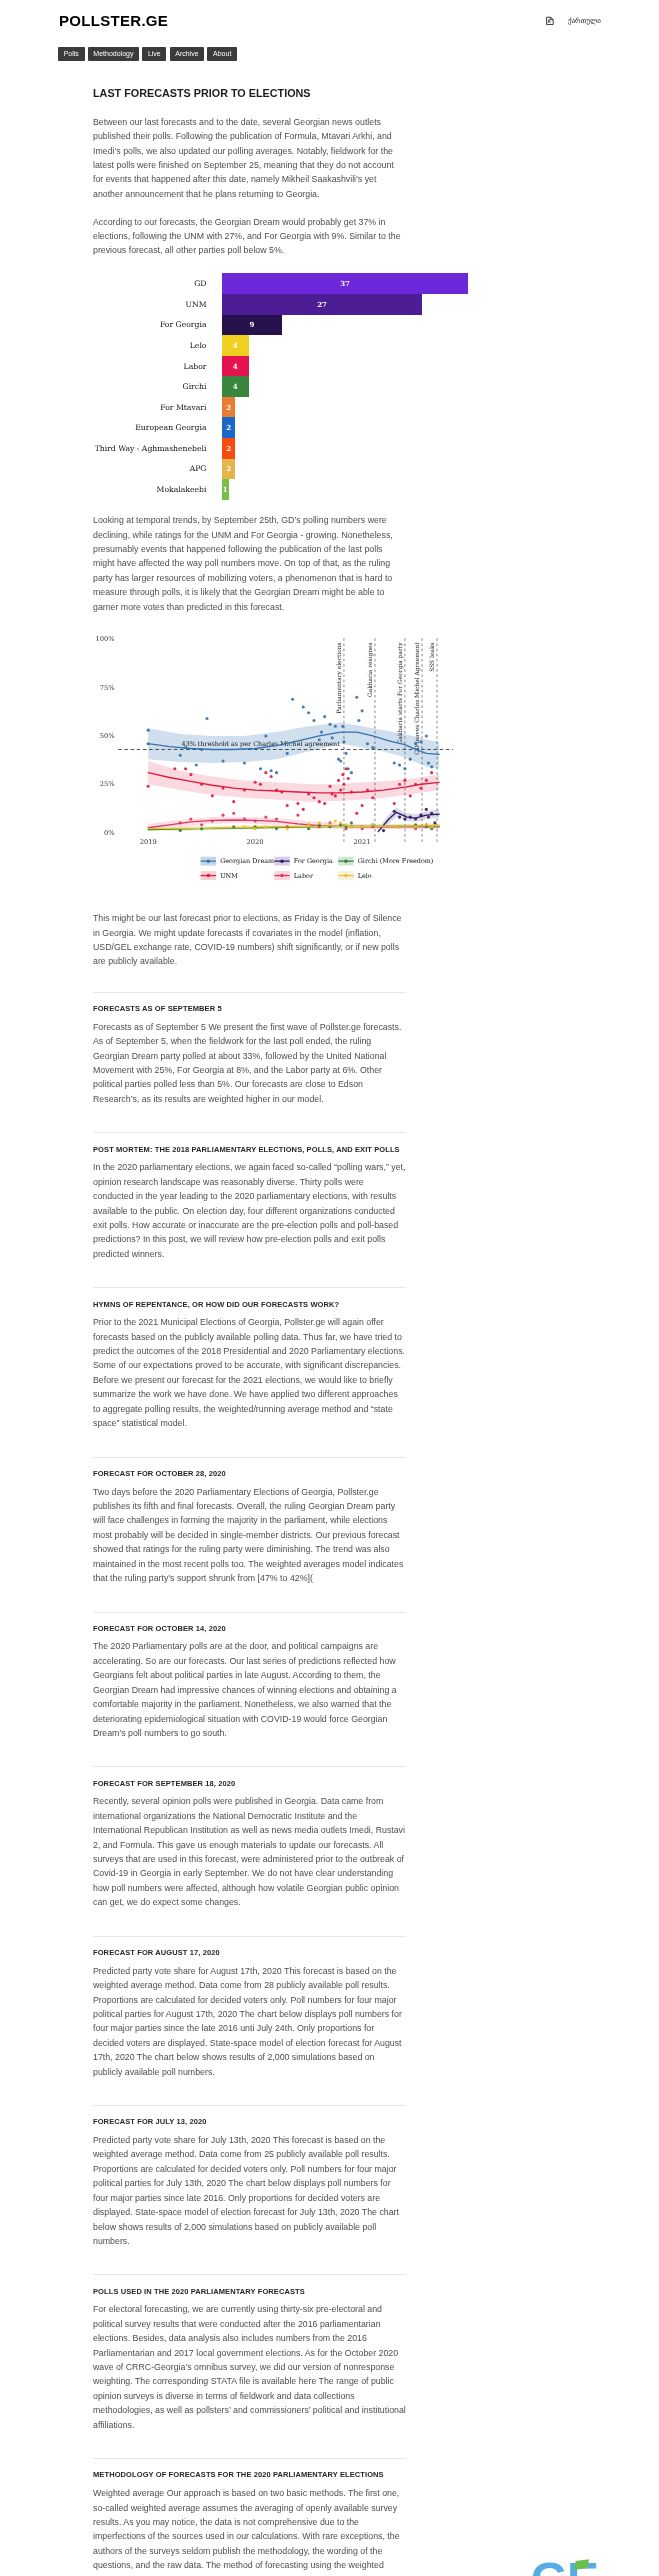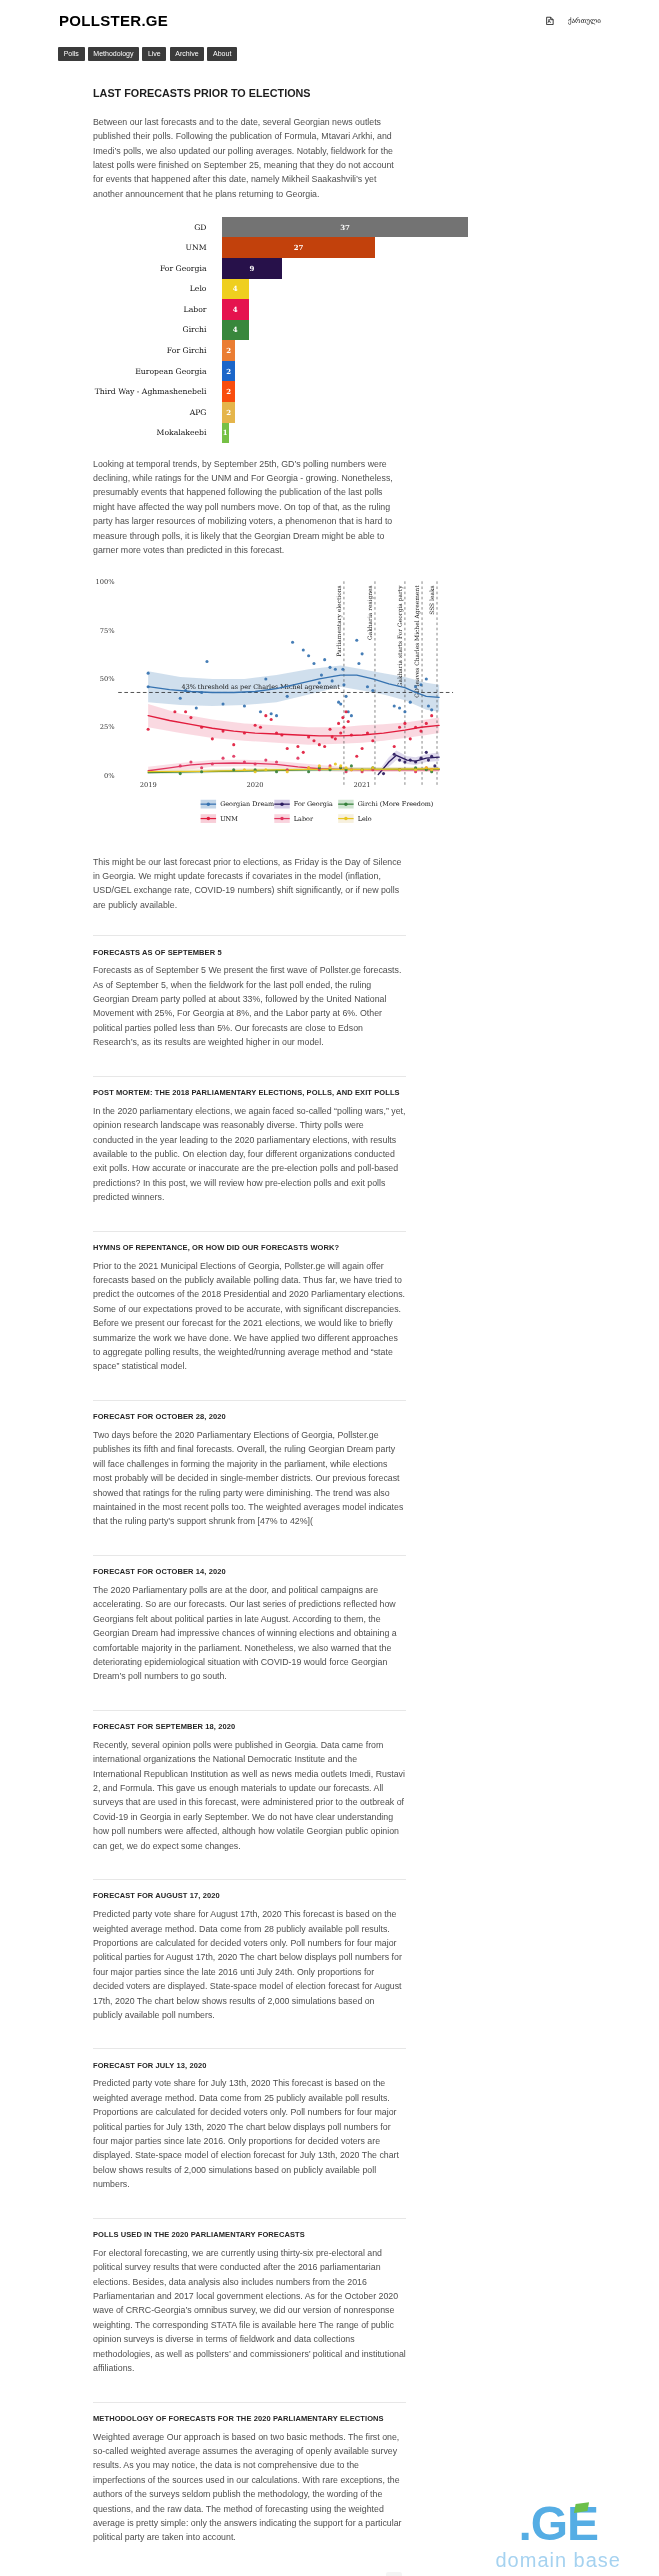--- a/index.html
+++ b/index.html
@@ -65,48 +65,49 @@
       <button class="nav-btn">Methodology</button>
       <button class="nav-btn">Live</button>
       <button class="nav-btn">Archive</button>
       <button class="nav-btn">About</button>
     </nav>
 </header>
 
 <main class="article">
   <h1 class="article-title">LAST FORECASTS PRIOR TO ELECTIONS</h1>
   <p class="body-text">Between our last forecasts and to the date, several Georgian news outlets published their polls. Following the publication of Formula, Mtavari Arkhi, and Imedi’s polls, we also updated our polling averages. Notably, fieldwork for the latest polls were finished on September 25, meaning that they do not account for events that happened after this date, namely Mikheil Saakashvili’s yet another announcement that he plans returning to Georgia.</p>
+  <p class="body-text">According to our forecasts, the Georgian Dream would probably get 37% in elections, following the UNM with 27%, and For Georgia with 9%. Similar to the previous forecast, all other parties poll below 5%.</p>
 
   <div class="barchart" id="barchart">
       <div class="bar-row">
         <div class="bar-label">GD</div>
-        <div class="bar" style="width: 246px; background: #737373;">37</div>
+        <div class="bar" style="width: 246px; background: #6d28d9;">37</div>
       </div>
       <div class="bar-row">
         <div class="bar-label">UNM</div>
-        <div class="bar" style="width: 153px; background: #c2410c;">27</div>
+        <div class="bar" style="width: 200px; background: #4c1d95;">27</div>
       </div>
       <div class="bar-row">
         <div class="bar-label">For Georgia</div>
         <div class="bar" style="width: 60px; background: rgb(39, 17, 74);">9</div>
       </div>
       <div class="bar-row">
         <div class="bar-label">Lelo</div>
         <div class="bar" style="width: 26.6px; background: rgb(239, 207, 31);">4</div>
       </div>
       <div class="bar-row">
         <div class="bar-label">Labor</div>
         <div class="bar" style="width: 26.6px; background: rgb(229, 19, 78);">4</div>
       </div>
       <div class="bar-row">
         <div class="bar-label">Girchi</div>
         <div class="bar" style="width: 26.6px; background: rgb(56, 135, 60);">4</div>
       </div>
       <div class="bar-row">
-        <div class="bar-label">For Girchi</div>
+        <div class="bar-label">For Mtavari</div>
         <div class="bar" style="width: 13.3px; background: rgb(234, 125, 51);">2</div>
       </div>
       <div class="bar-row">
         <div class="bar-label">European Georgia</div>
         <div class="bar" style="width: 13.3px; background: rgb(27, 102, 201);">2</div>
       </div>
       <div class="bar-row">
         <div class="bar-label">Third Way - Aghmashenebeli</div>
         <div class="bar" style="width: 13.3px; background: rgb(249, 77, 13);">2</div>
       </div>

